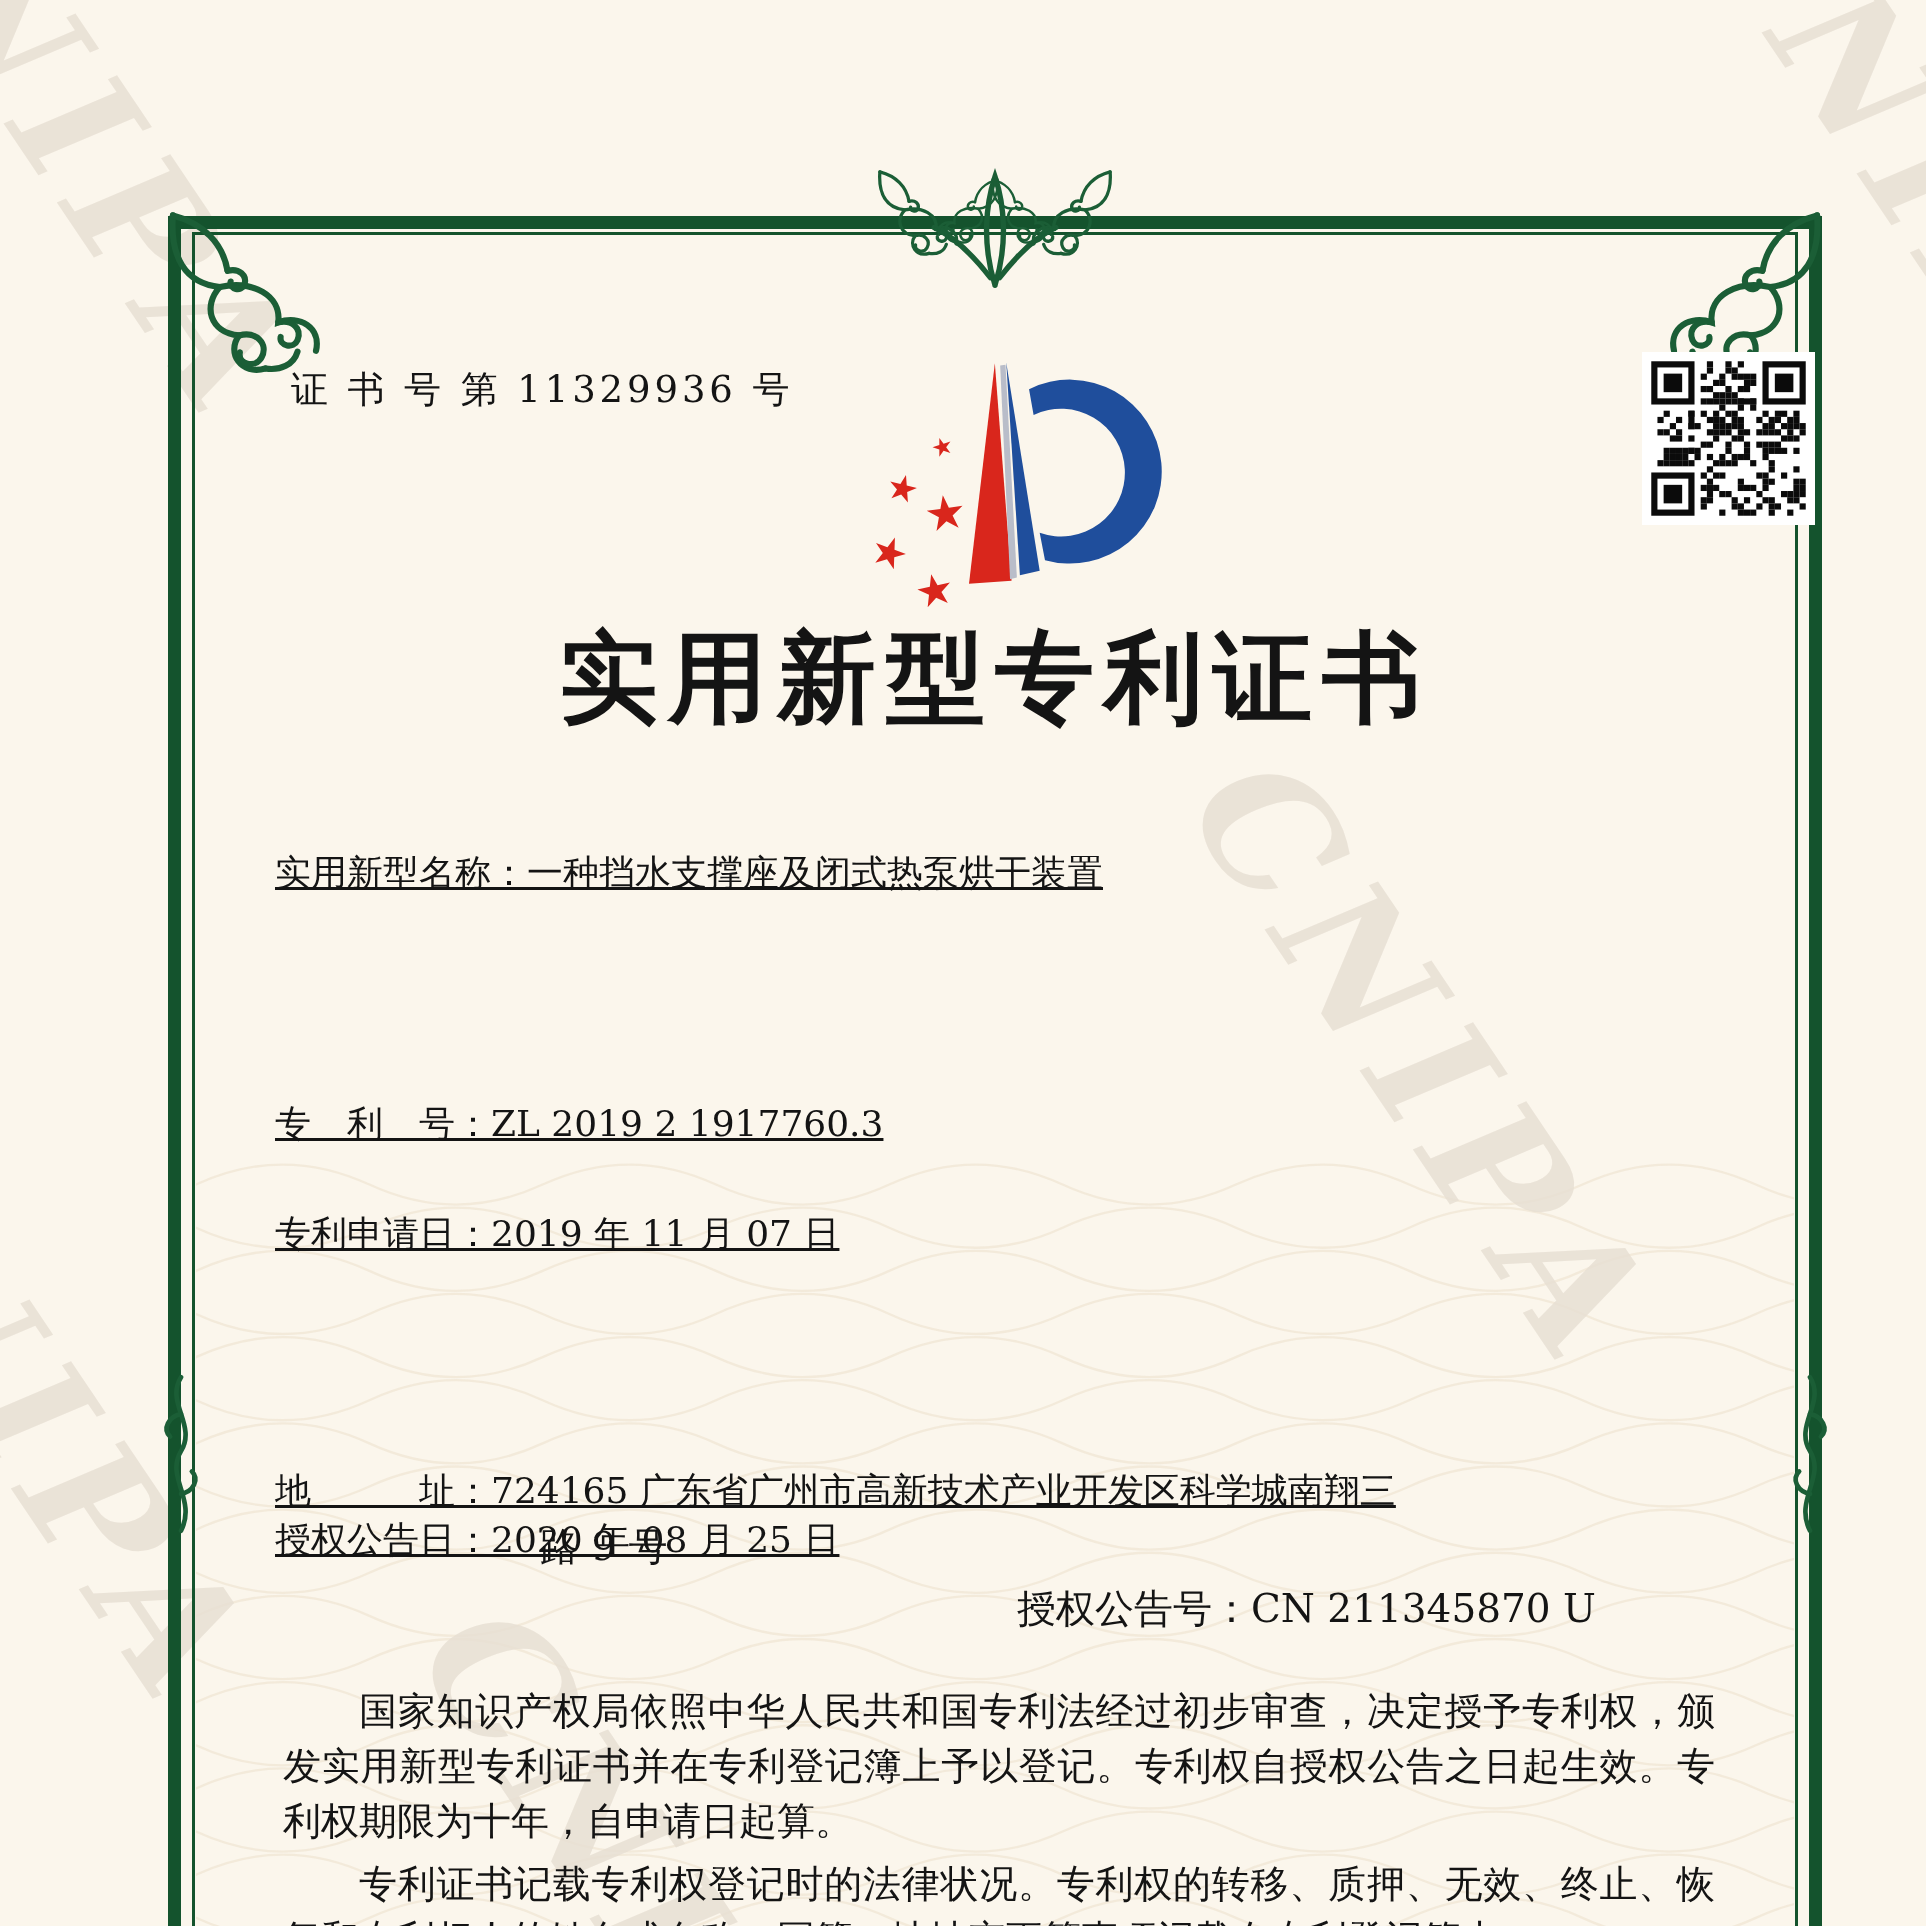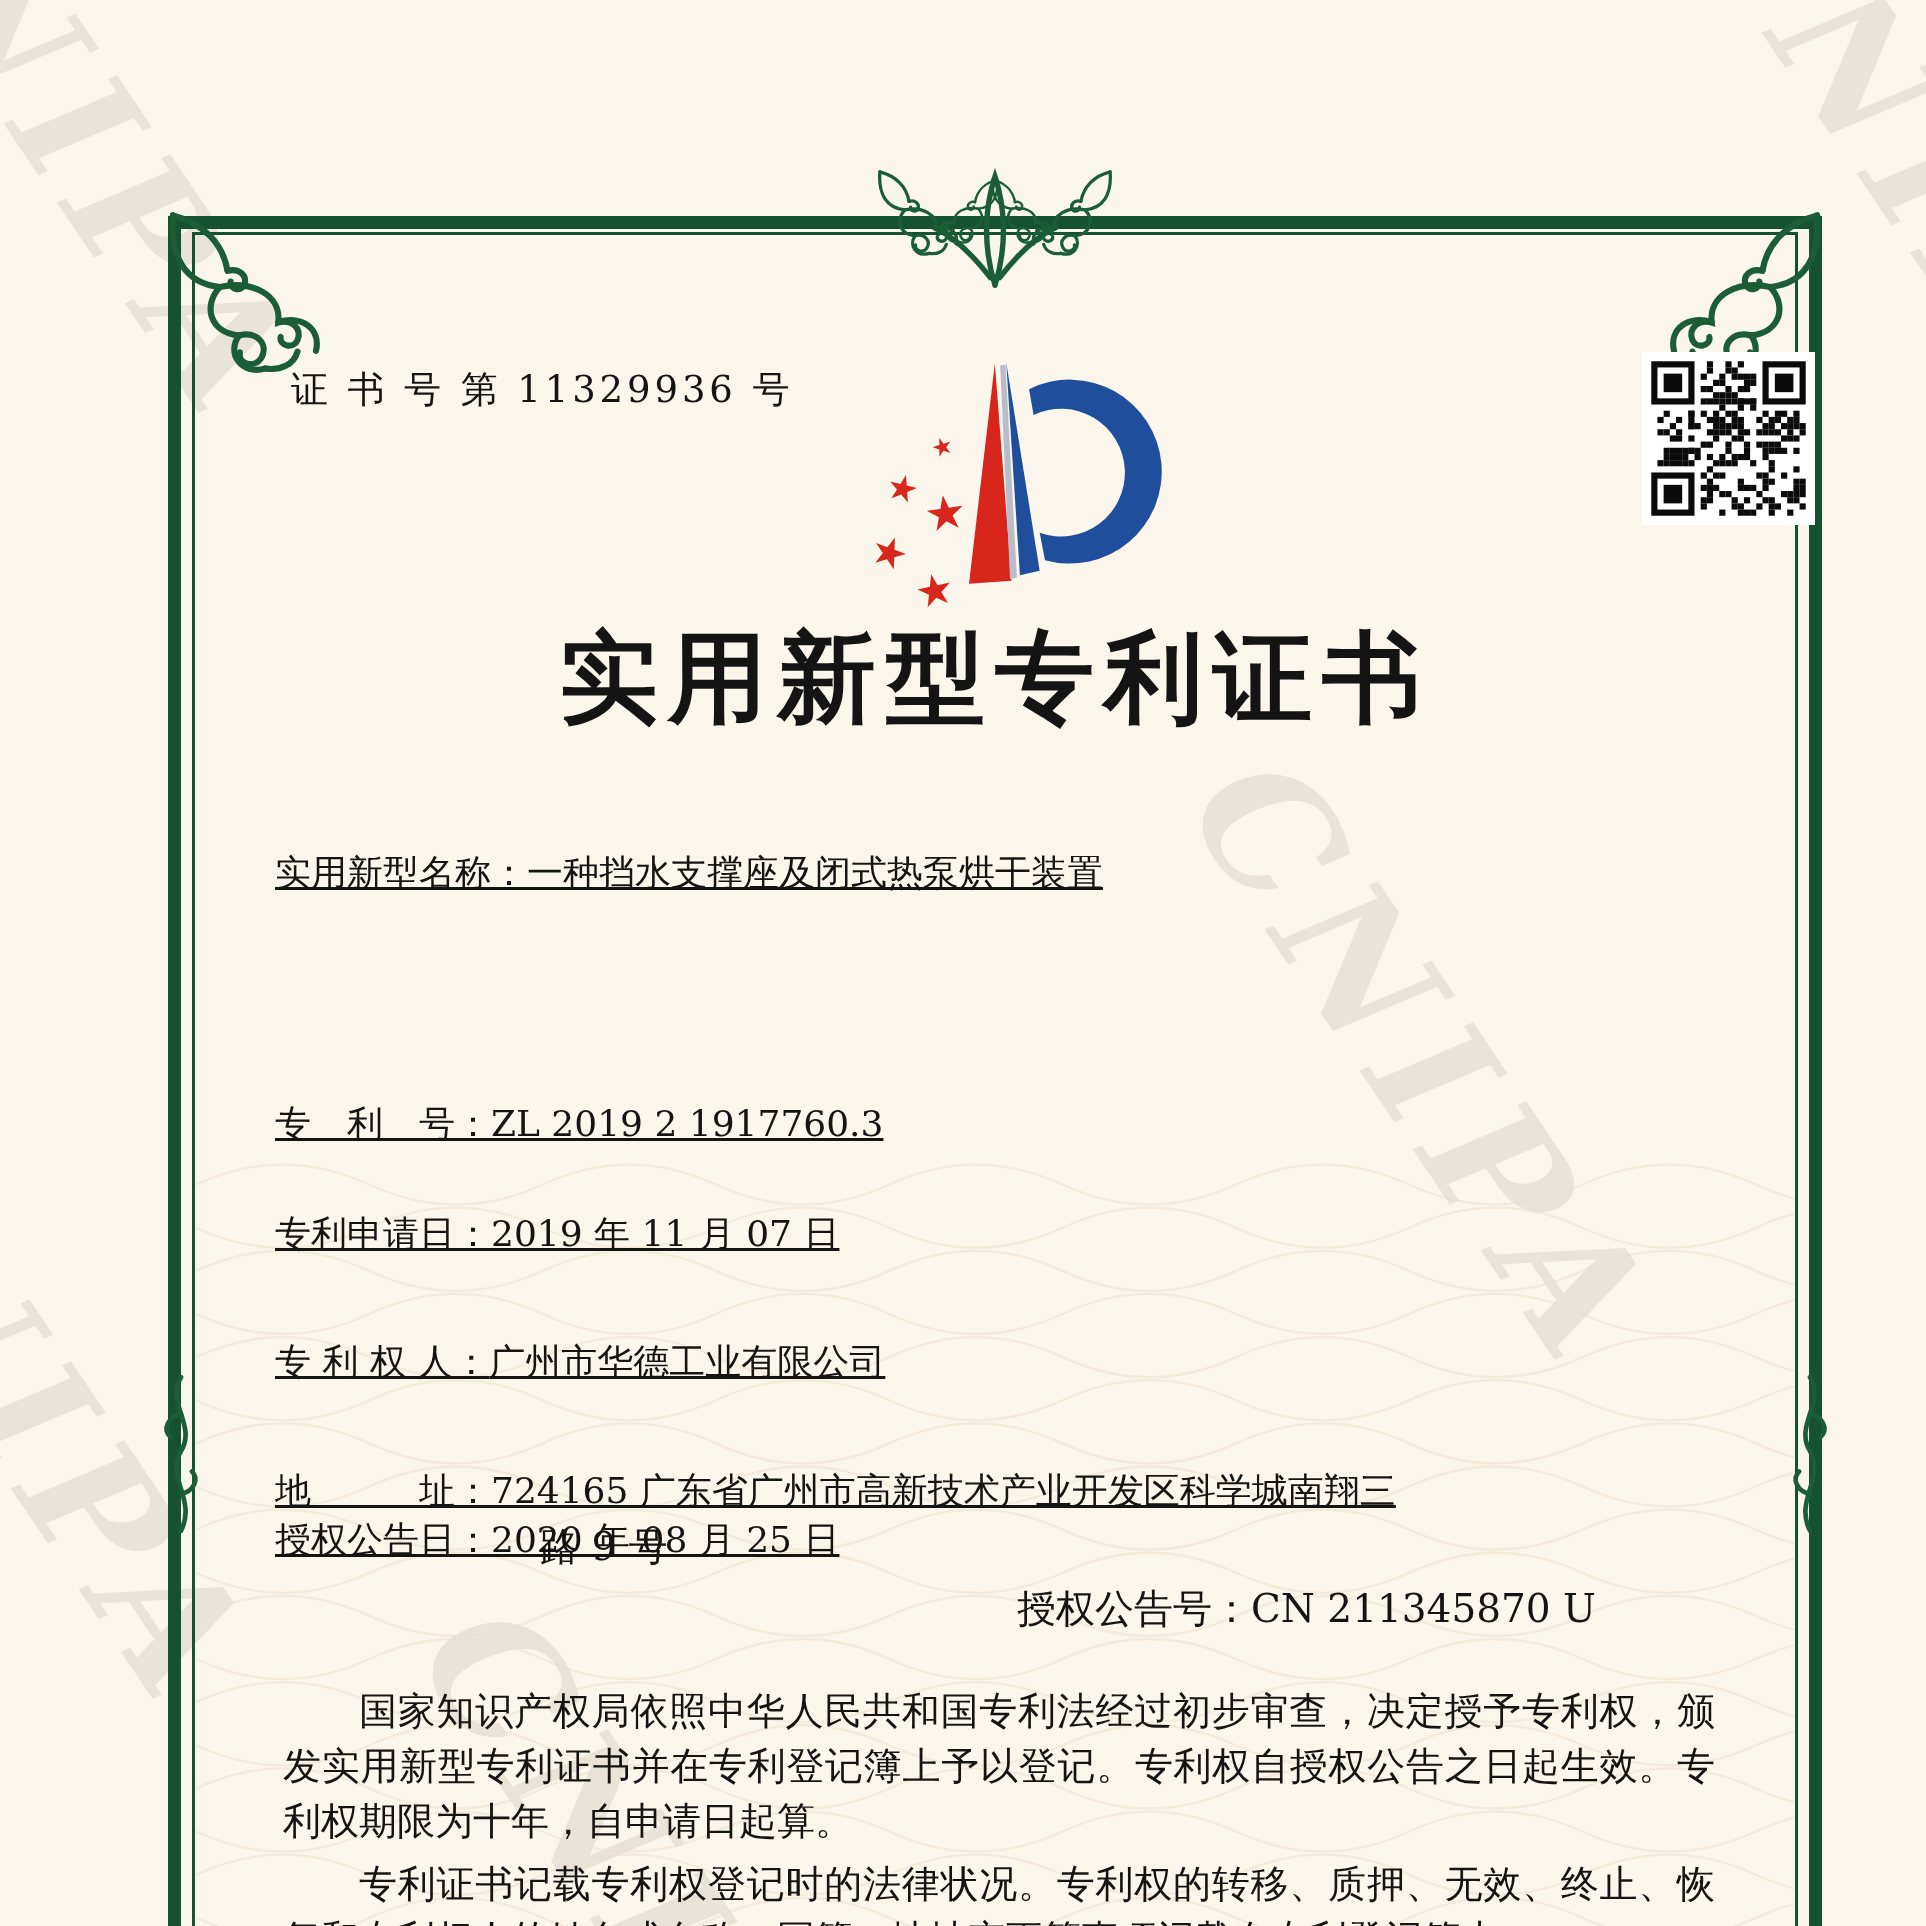--- a/index.html
+++ b/index.html
@@ -353,21 +353,20 @@
       <rect x="24" y="312" width="112" height="112" fill="#0b0b0b"></rect>
       <rect x="40" y="328" width="80" height="80" fill="#ffffff"></rect>
       <rect x="56" y="344" width="48" height="48" fill="#0b0b0b"></rect>
     </svg>
 
   <div id="title">实用新型专利证书</div>
 
   <div class="row" style="top:849px"><span>实用新型名称：</span><span>一种挡水支撑座及闭式热泵烘干装置</span></div>
   <div class="row" style="top:1100px"><span>专　利　号：</span><span>ZL 2019 2 1917760.3</span></div>
   <div class="row" style="top:1210px"><span>专利申请日：</span><span>2019 年 11 月 07 日</span></div>
-  <div class="row" style="top:1338px"><span>专 利 权 人：</span><span>广州市华德工业有限公司</span></div>
   <div class="row" style="top:1467px"><span>地　　　址：</span><span>724165 广东省广州市高新技术产业开发区科学城南翔三</span></div>
   <div class="cont" style="top:1520px"><span>路 9 号</span></div>
   <div class="row" style="top:1516px"><span>授权公告日：</span><span>2020 年 08 月 25 日</span></div>
   <div class="abs content" style="left:1017px;top:1582px;font-size:39px;white-space:pre"><span>授权公告号：</span><span>CN 211345870 U</span></div>
 
   <div id="paras">
     <p>国家知识产权局依照中华人民共和国专利法经过初步审查，决定授予专利权，颁发实用新型专利证书并在专利登记簿上予以登记。专利权自授权公告之日起生效。专利权期限为十年，自申请日起算。</p>
     <p>专利证书记载专利权登记时的法律状况。专利权的转移、质押、无效、终止、恢复和专利权人的姓名或名称、国籍、地址变更等事项记载在专利登记簿上。</p>
   </div>
 

